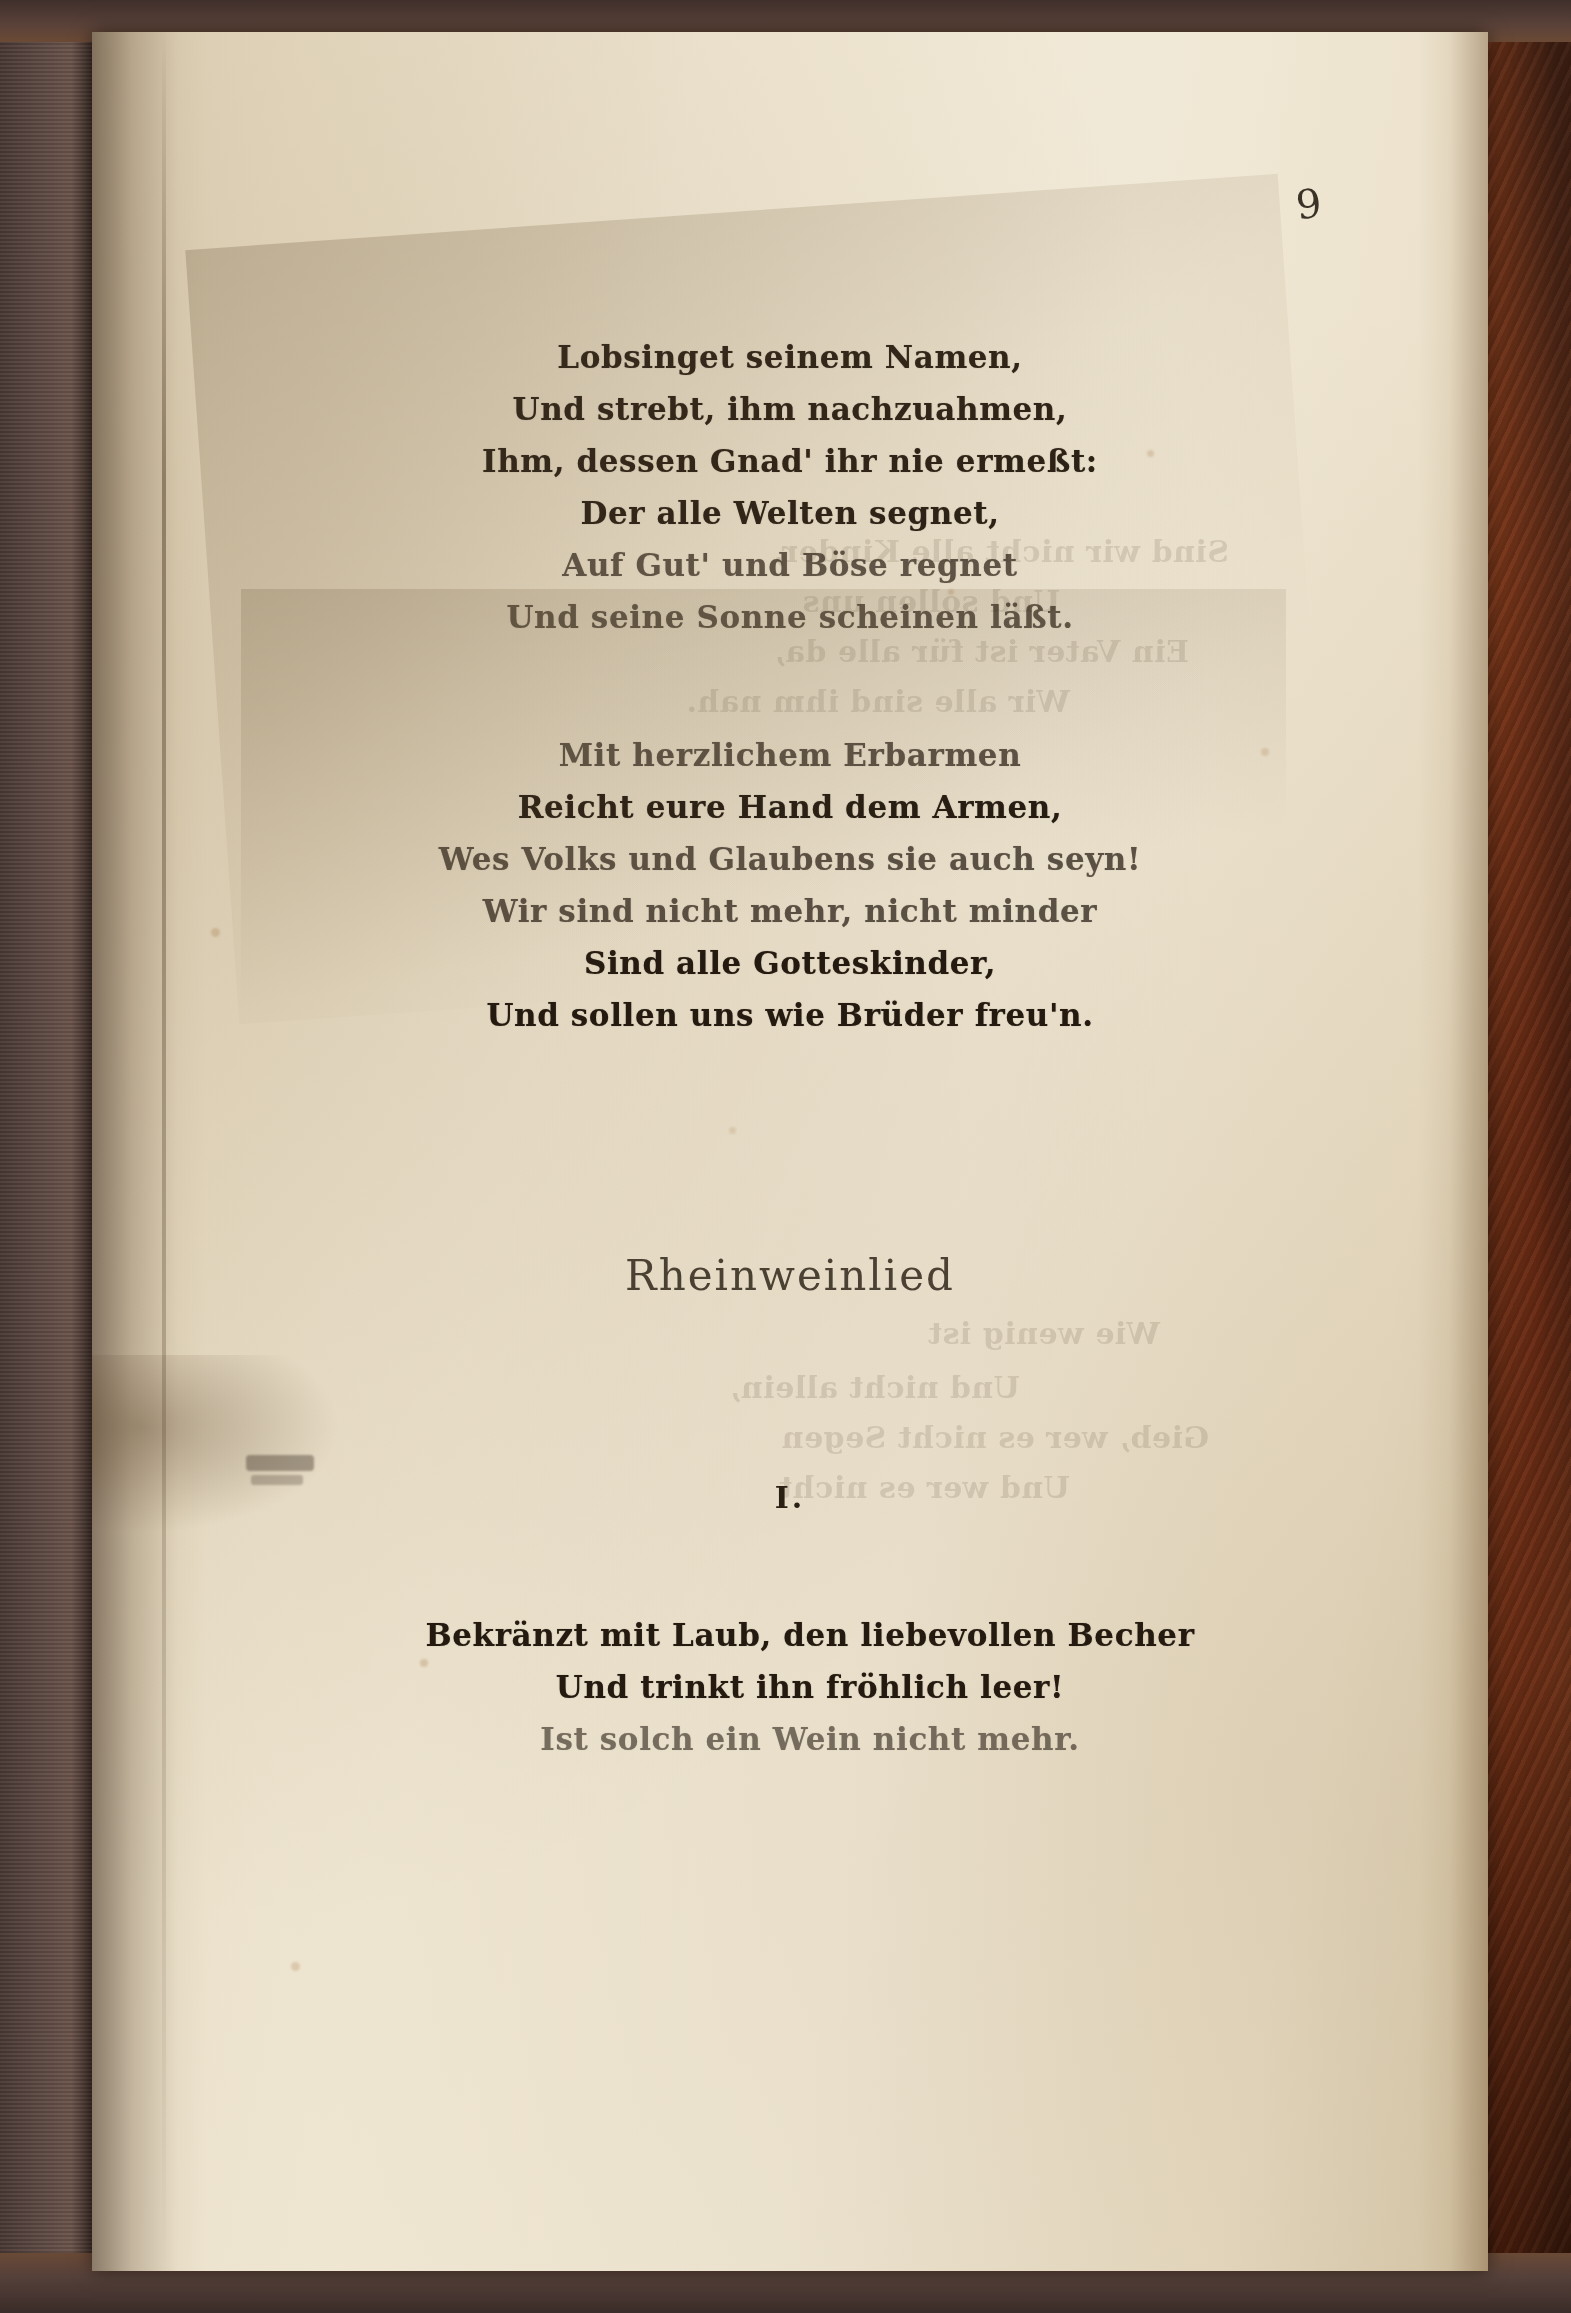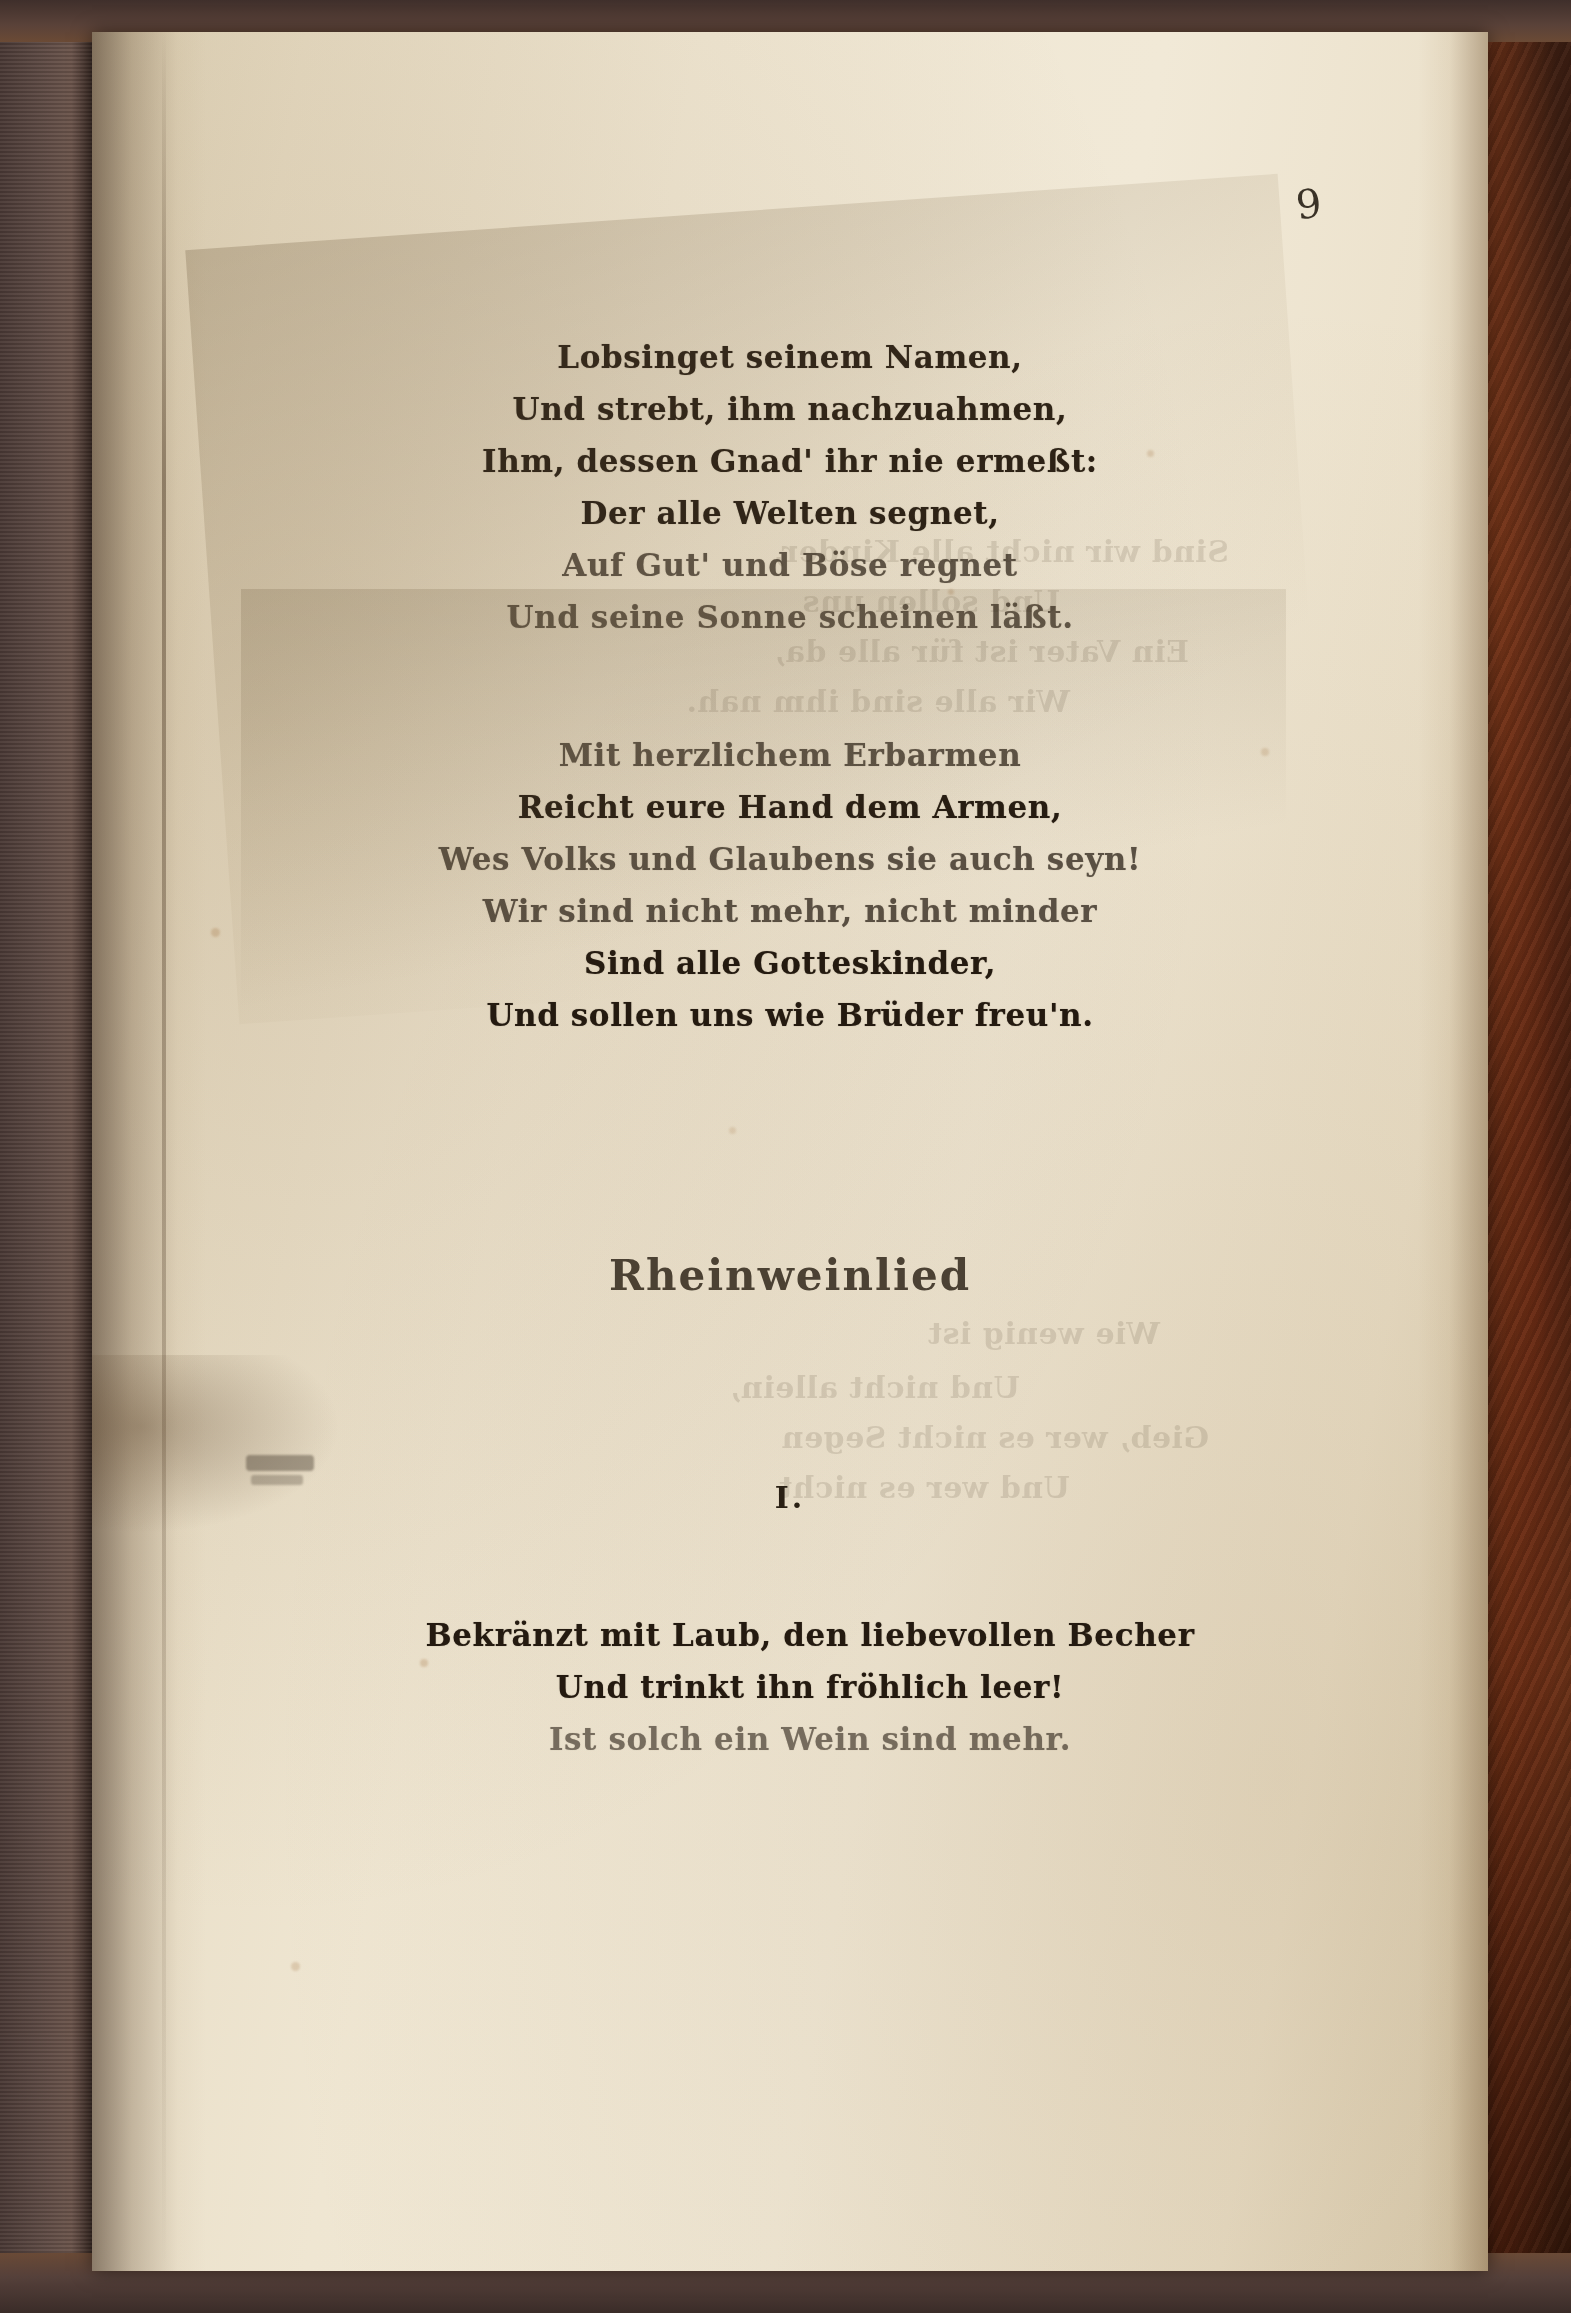--- a/index.html
+++ b/index.html
@@ -195,21 +195,21 @@
   #stanza-1 { left: 0; top: 299px; }
   #stanza-2 { left: 0; top: 697px; }
 
   .song-title {
     position: absolute;
     left: 0;
     top: 1219px;
     width: 1396px;
     text-align: center;
     font-family: "DejaVu Serif", serif;
-    font-weight: 700;
+    font-weight: 400;
     font-size: 42px;
     letter-spacing: 2px;
     color: #2a2014;
     opacity: .82;
   }
 
   .section-number {
     position: absolute;
     left: 0;
     top: 1448px;
@@ -288,21 +288,21 @@
       <span class="line">Und sollen uns wie Brüder freu'n.</span>
     </div>
 
     <div class="song-title">Rheinweinlied</div>
 
     <div class="section-number">I.</div>
 
     <div class="verse" id="stanza-3">
       <span class="line">Bekränzt mit Laub, den liebevollen Becher</span>
       <span class="line">Und trinkt ihn fröhlich leer!</span>
-      <span class="line faded2">Ist solch ein Wein sind mehr.</span>
+      <span class="line faded2">Ist solch ein Wein nicht mehr.</span>
     </div>
 
     <div class="smudge blot-1"></div>
     <div class="smudge blot-2"></div>
 
     <div class="foxing" style="left:119px;  top:896px;  width:9px;  height:9px;  opacity:.5;"></div>
     <div class="foxing" style="left:1055px; top:418px;  width:7px;  height:7px;  opacity:.45;"></div>
     <div class="foxing" style="left:1169px; top:716px;  width:8px;  height:8px;  opacity:.4;"></div>
     <div class="foxing" style="left:328px;  top:1627px; width:8px;  height:8px;  opacity:.5;"></div>
     <div class="foxing" style="left:199px;  top:1930px; width:9px;  height:9px;  opacity:.45;"></div>

